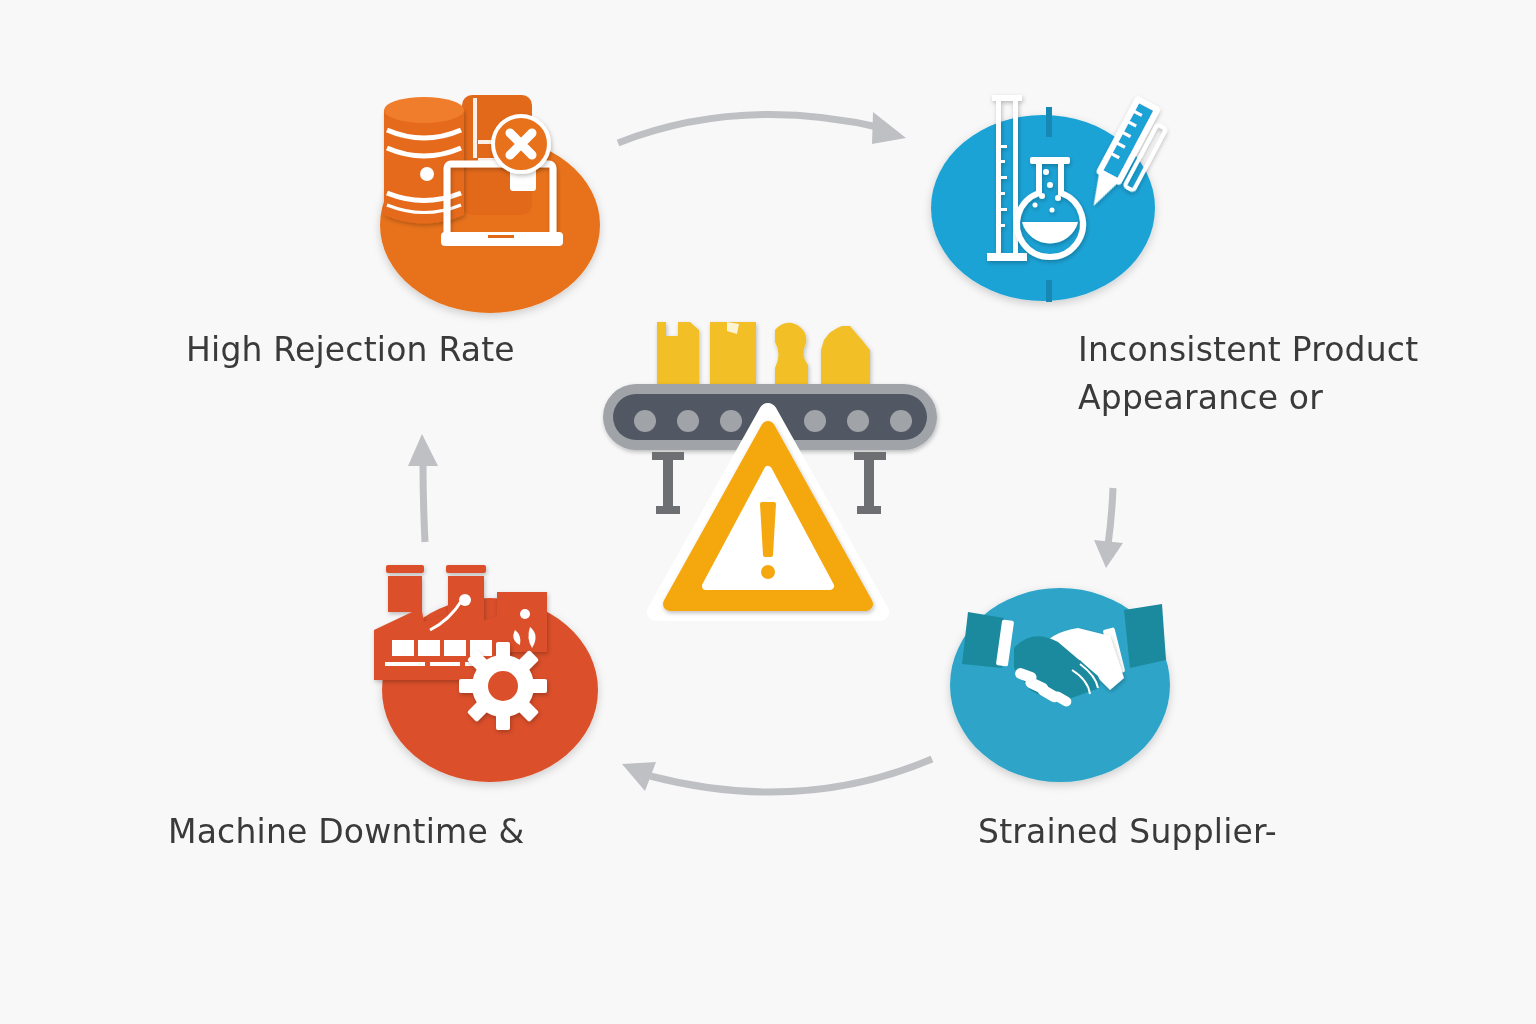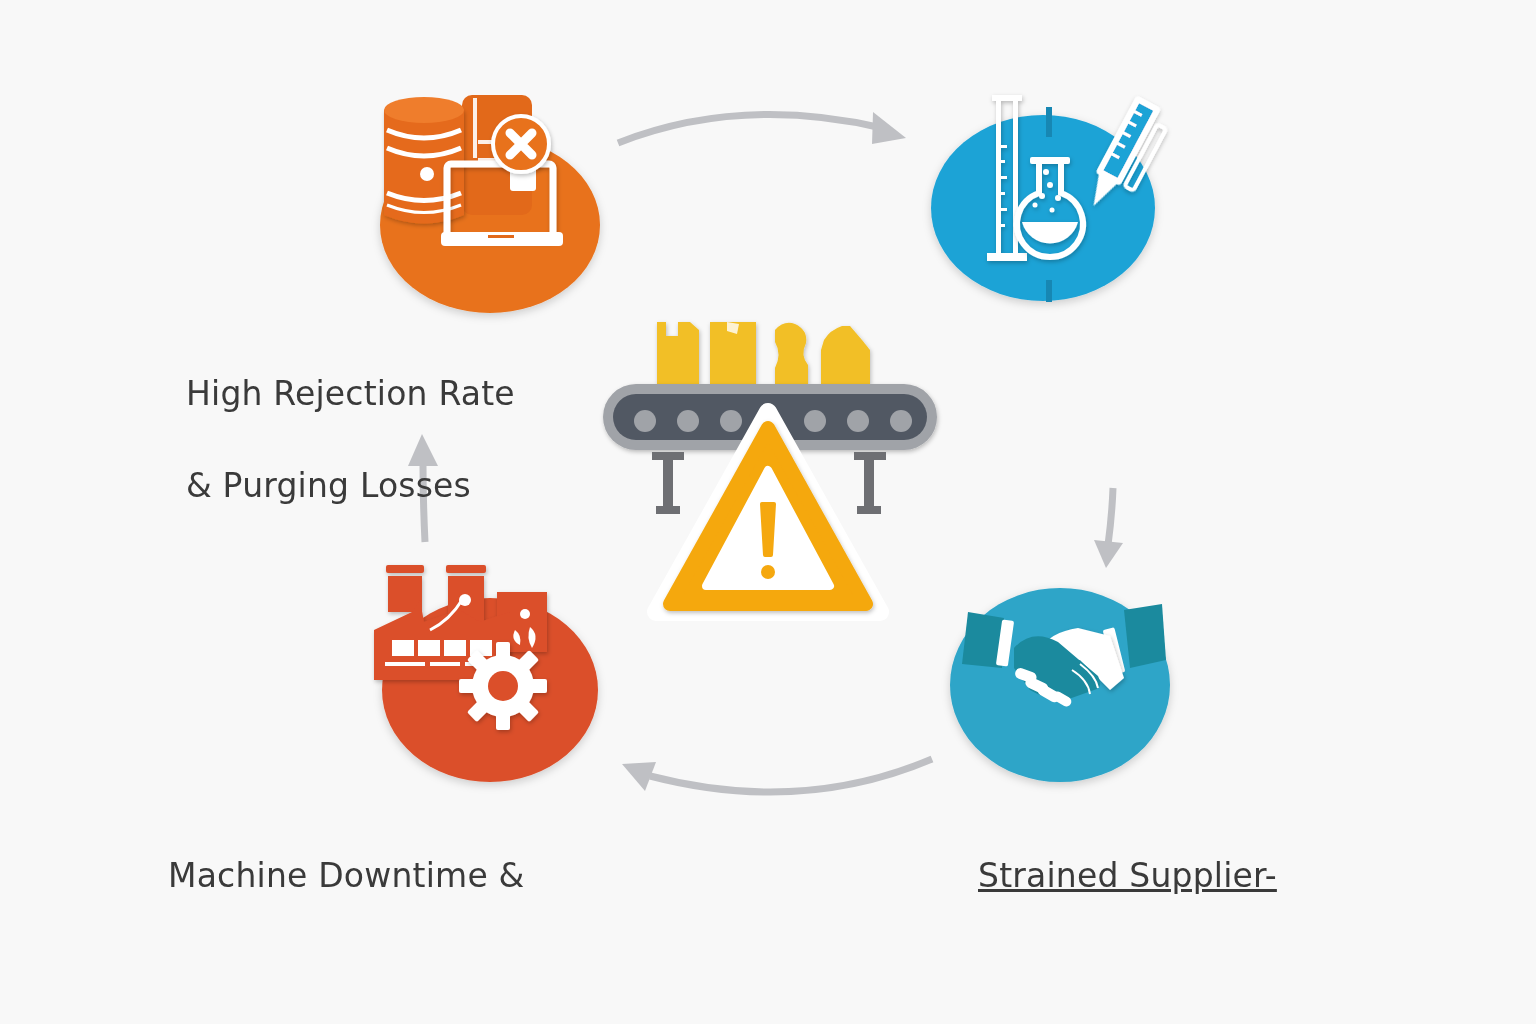--- a/index.html
+++ b/index.html
@@ -11,25 +11,25 @@
     }
     .label {
       position: absolute;
       color: #3a3a3a;
       font-size: 33px;
       line-height: 48px;
       font-weight: 500;
       letter-spacing: 0.2px;
       white-space: nowrap;
     }
-    .label span { display: block; margin-top: 44px; }
+    .label span { display: block; }
     #lbl-tl { left: 186px; top: 326px; }
     #lbl-tr { left: 1078px; top: 326px; }
     #lbl-bl { left: 168px; top: 803px; line-height: 57px; text-align: center; }
-    #lbl-br { left: 978px; top: 803px; line-height: 57px; text-decoration: underline; }
+    #lbl-br { left: 978px; top: 803px; line-height: 57px; }
     svg.full { position: absolute; left: 0; top: 0; }
   </style>
 </head>
 <body>
 
 <svg class="full" width="1536" height="1024" viewBox="0 0 1536 1024">
   <defs>
     <filter id="sh" x="-20%" y="-20%" width="140%" height="140%">
       <feDropShadow dx="0" dy="3" stdDeviation="4" flood-color="#000" flood-opacity="0.18"></feDropShadow>
     </filter>
@@ -214,22 +214,23 @@
     <rect x="1025" y="680" width="24" height="11" rx="5.5" fill="#fff" transform="rotate(25 1037 685)"></rect>
     <rect x="1037" y="688" width="24" height="11" rx="5.5" fill="#fff" transform="rotate(30 1049 693)"></rect>
     <rect x="1052" y="694" width="20" height="10" rx="5" fill="#fff" transform="rotate(30 1062 699)"></rect>
     <path d="M1072 670 Q1088 680 1090 694" fill="none" stroke="#fff" stroke-width="2"></path>
     <path d="M1080 664 Q1096 676 1098 688" fill="none" stroke="#fff" stroke-width="2"></path>
   </g>
 </svg>
 
 <div class="label" id="lbl-tl">
   <span>High Rejection Rate</span>
-  <span>&amp; Purging Losses</span>
 </div>
 <div class="label" id="lbl-tr">
+  <span>Inconsistent Product</span>
+  <span>Appearance or</span>
 </div>
 <div class="label" id="lbl-br">
   <span>Strained Supplier-</span>
 </div>
 <div class="label" id="lbl-bl">
   <span>Machine Downtime &amp;</span>
 </div>
 
 </body></html>

